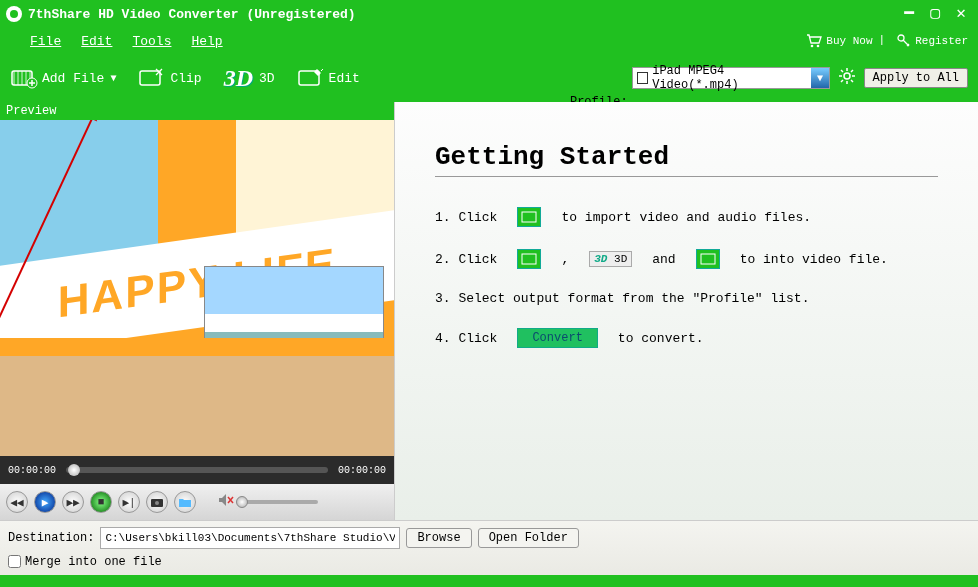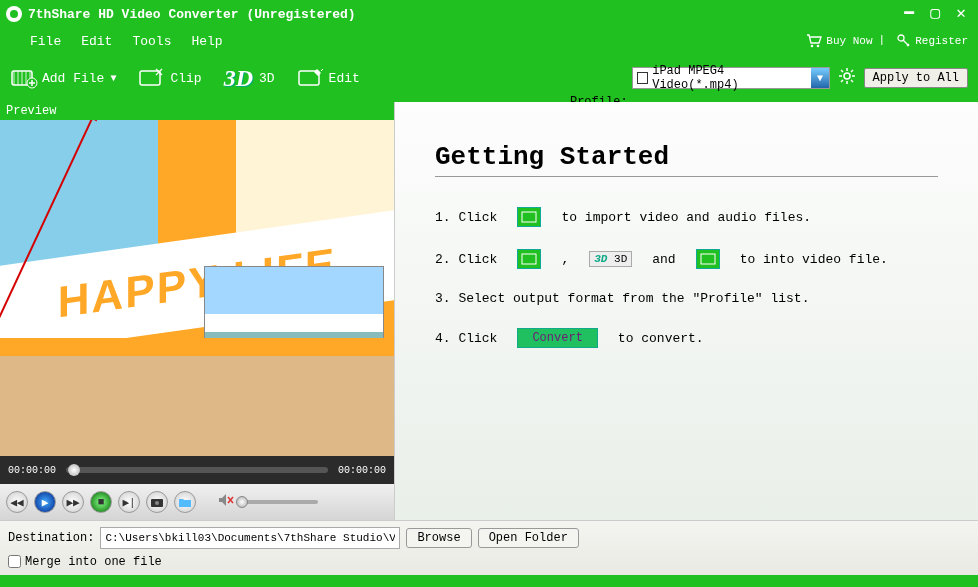--- a/index.html
+++ b/index.html
@@ -7,21 +7,21 @@
 .window { width:978px; height:587px; display:flex; flex-direction:column; }
 
 
 .titlebar { background:#20c020; height:28px; display:flex; align-items:center; padding:0 6px; color:#fff; font-size:13px; }
 .titlebar .logo { width:16px; height:16px; border-radius:50%; background:#fff; margin-right:6px; display:flex; align-items:center; justify-content:center; }
 .titlebar .title { flex:1; font-weight:bold; }
 .titlebar .win-btn { width:22px; height:22px; margin-left:4px; font-size:16px; text-align:center; cursor:pointer; font-weight:bold; }
 
 
 .menubar { background:#20c020; height:26px; display:flex; align-items:center; padding-left:30px; color:#fff; font-size:13px; }
-.menubar .menu { margin-right:20px; cursor:pointer; }
+.menubar .menu { margin-right:20px; cursor:pointer; text-decoration:underline; }
 .menubar .right-links { margin-left:auto; display:flex; align-items:flex-start; padding-right:10px; font-size:11px; }
 .menubar .right-links .link { display:flex; align-items:center; cursor:pointer; margin-left:6px; }
 .menubar .right-links .sep { margin:0 6px; }
 .menubar .right-links svg { margin-right:4px; }
 
 
 .toolbar { background:#20c020; height:48px; display:flex; align-items:center; padding:0 10px; }
 .tool { display:flex; align-items:center; margin-right:22px; cursor:pointer; color:#fff; font-size:13px; }
 .tool .icon { width:28px; height:28px; margin-right:4px; display:flex; align-items:center; justify-content:center; }
 .tool.addfile .caret { margin-left:6px; font-size:10px; }
@@ -57,21 +57,21 @@
 .controls .vol { display:flex; align-items:center; margin-left:16px; }
 .controls .vol-slider { width:80px; height:4px; background:#aaa; border-radius:2px; margin-left:4px; position:relative; }
 .controls .vol-slider .vthumb { position:absolute; left:-2px; top:-4px; width:12px; height:12px; background:radial-gradient(#fff,#aaa); border-radius:50%; border:1px solid #888; }
 
 
 .right-pane { flex:1; padding:40px 40px 0 40px; font-size:13px; }
 .right-pane h1 { font-size:26px; font-weight:bold; border-bottom:1px solid #999; padding-bottom:4px; margin-bottom:30px; font-family:"Courier New",monospace; }
 .step { margin-bottom:22px; display:flex; align-items:center; flex-wrap:wrap; gap:20px; }
 .mini-icon { display:inline-flex; align-items:center; justify-content:center; width:24px; height:20px; background:#20c020; border:1px solid #1a9; vertical-align:middle; }
 .mini-3d { display:inline-flex; align-items:center; padding:1px 4px; background:#eee; border:1px solid #aaa; font-size:11px; vertical-align:middle; }
-.mini-convert { display:inline-flex; align-items:center; padding:2px 14px; background:#20c060; border:1px solid #1a8; color:#701a75; font-size:12px; vertical-align:middle; }
+.mini-convert { display:inline-flex; align-items:center; padding:2px 14px; background:#20c060; border:1px solid #1a8; color:#0c4a6e; font-size:12px; vertical-align:middle; }
 
 
 .bottom { background:linear-gradient(#f4f4f0,#eaeae4); border-top:1px solid #ccc; padding:6px 8px; font-size:12px; }
 .destrow { display:flex; align-items:center; gap:6px; margin-bottom:6px; }
 .dest-input { flex:0 0 auto; width:300px; height:22px; border:1px solid #aaa; background:#fff; padding:0 4px; font-size:11px; font-family:"Courier New",monospace; }
 .small-btn { border:1px solid #999; background:#f4f4f0; padding:2px 10px; border-radius:3px; cursor:pointer; font-size:12px; font-family:"Courier New",monospace; }
 .merge-row { display:flex; align-items:flex-start; gap:4px; }
 .merge-row input { width:13px; height:13px; }
 
 .footer-bar { height:12px; background:#20c020; }

